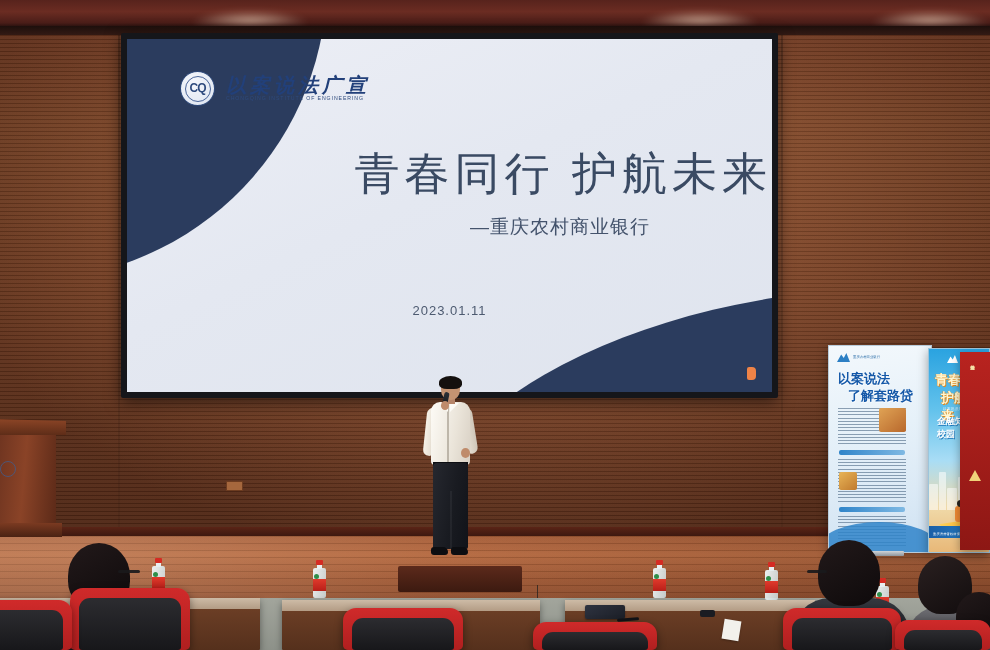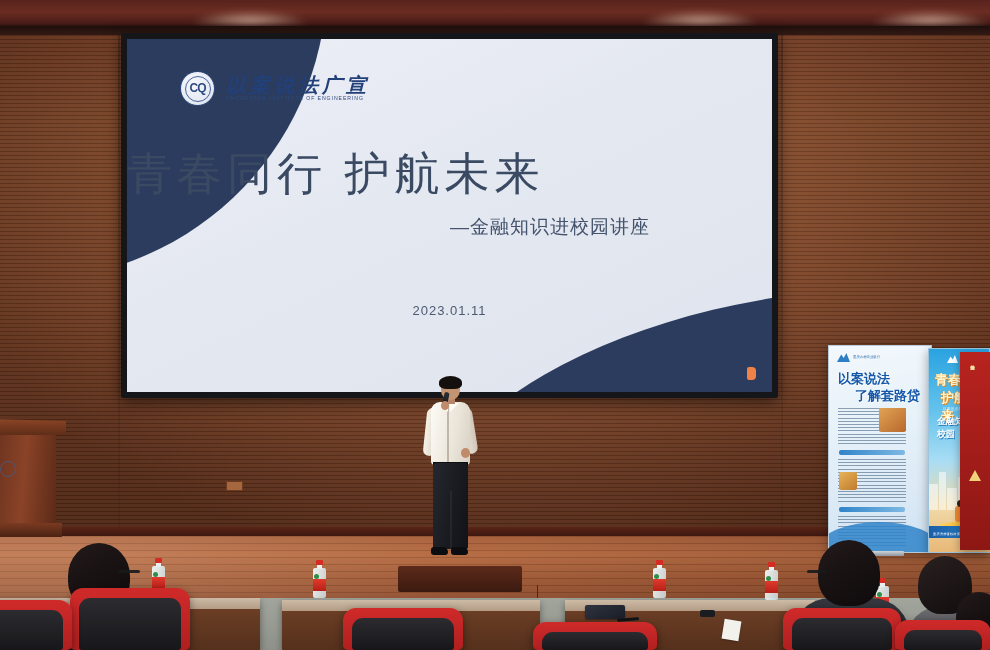--- a/index.html
+++ b/index.html
@@ -109,21 +109,21 @@
   .logo-cn {
     font-family:"Liberation Serif", serif;
     font-size:20px; color:#22407a; letter-spacing:4px;
     font-style:italic; font-weight:bold; line-height:1;
   }
   .logo-en {
     font-size:5.2px; color:#2e4a7d; letter-spacing:.9px; line-height:1; white-space:nowrap;
   }
 
   .title-main {
-    position:absolute; left:0; right:0; top:105px; text-align:left;
+    position:absolute; left:0; right:0; top:105px; text-align:right;
     font-size:45px; color:#3a4a63; letter-spacing:5px; font-weight:500;
     font-family:"Liberation Sans", sans-serif;
   }
   .title-sub {
     position:absolute; right:122px; top:175px;
     font-size:19px; color:#44536c; letter-spacing:1px;
   }
   .title-dept {
     position:absolute; left:0; right:0; top:225px; text-align:center;
     font-size:13px; color:#4d5a70; letter-spacing:1.5px;
@@ -241,21 +241,21 @@
   .bk-mark {
     width:13px; height:9px; background:#2c7fc4;
     clip-path:polygon(0 100%, 32% 18%, 52% 55%, 72% 0, 100% 100%);
   }
   .bk-name { font-size:3.4px; color:#2c6ea8; line-height:1.3; }
   .banner-a .hl1, .banner-a .hl2 {
     position:absolute; font-size:13px; font-weight:bold; color:#1458a8;
     letter-spacing:0px; text-shadow:.5px .5px 0 rgba(255,255,255,.8);
   }
   .banner-a .hl1 { left:9px; top:24px; }
-  .banner-a .hl2 { left:26px; top:41px; }
+  .banner-a .hl2 { left:19px; top:41px; }
   .banner-a .sec {
     position:absolute; left:10px; width:66px; height:5px;
     background:linear-gradient(90deg,#2f84c9,#7fb9e3);
     border-radius:2px;
   }
   .banner-a .txtblk {
     position:absolute; left:9px; width:68px;
     background:repeating-linear-gradient(180deg,
       rgba(60,90,120,.55) 0px, rgba(60,90,120,.55) 1px,
       rgba(0,0,0,0) 1px, rgba(0,0,0,0) 3.2px);
@@ -455,21 +455,21 @@
         <div class="logo-seal">
           <span class="mark">CQ</span>
         </div>
         <div class="logo-text">
           <div class="logo-cn">以案说法广宣</div>
           <div class="logo-en">CHONGQING INSTITUTE OF ENGINEERING</div>
         </div>
       </div>
 
       <div class="title-main">青春同行  护航未来</div>
-      <div class="title-sub">—金融知识进校园讲座</div>
+      <div class="title-sub">—重庆农村商业银行</div>
       <div class="title-date">2023.01.11</div>
     </div>
   </div>
 
   <div class="podium">
     <div class="top"></div>
     <div class="body"></div>
     <div class="seal"></div>
     <div class="base"></div>
   </div>

